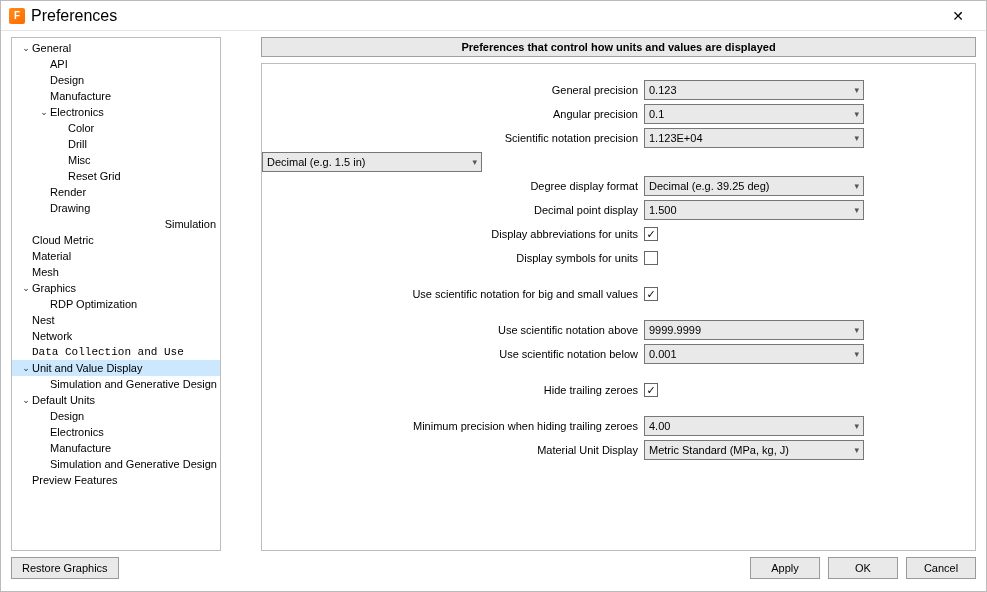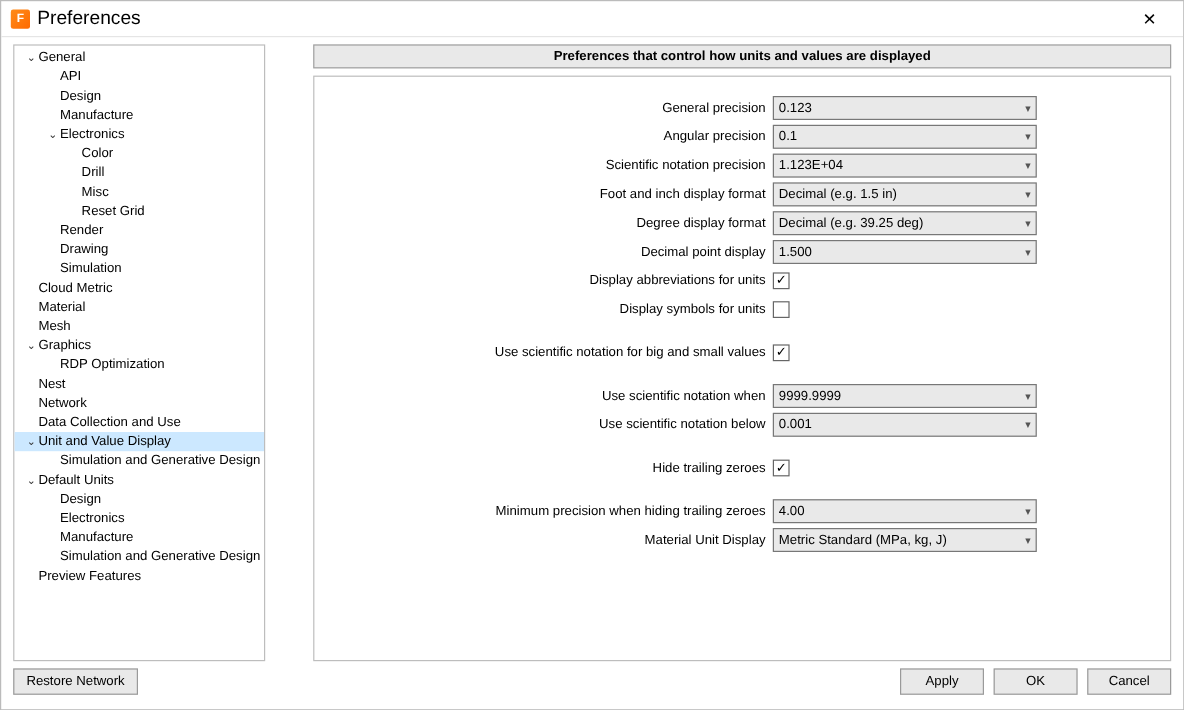--- a/index.html
+++ b/index.html
@@ -67,21 +67,21 @@
       </div>
       <div class="tree-item" style="padding-left: 56px;">
         <span>Reset Grid</span>
       </div>
       <div class="tree-item" style="padding-left: 38px;">
         <span>Render</span>
       </div>
       <div class="tree-item" style="padding-left: 38px;">
         <span>Drawing</span>
       </div>
-      <div class="tree-item" style="padding-left: 38px;">
+      <div class="tree-item" style="padding-left: 38px; justify-content: flex-end;">
         <span>Simulation</span>
       </div>
       <div class="tree-item" style="padding-left: 20px;">
         <span>Cloud Metric</span>
       </div>
       <div class="tree-item" style="padding-left: 20px;">
         <span>Material</span>
       </div>
       <div class="tree-item" style="padding-left: 20px;">
         <span>Mesh</span>
@@ -92,21 +92,21 @@
       </div>
       <div class="tree-item" style="padding-left: 38px;">
         <span>RDP Optimization</span>
       </div>
       <div class="tree-item" style="padding-left: 20px;">
         <span>Nest</span>
       </div>
       <div class="tree-item" style="padding-left: 20px;">
         <span>Network</span>
       </div>
-      <div class="tree-item" style="padding-left: 20px;">
+      <div class="tree-item" style="padding-left: 20px; font-family: Liberation Mono, monospace;">
         <span>Data Collection and Use</span>
       </div>
       <div class="tree-item selected" style="padding-left: 8px;">
         <span class="arrow">⌄</span>
         <span>Unit and Value Display</span>
       </div>
       <div class="tree-item" style="padding-left: 38px;">
         <span>Simulation and Generative Design</span>
       </div>
       <div class="tree-item" style="padding-left: 8px;">
@@ -148,21 +148,20 @@
           </div>
         </div>
       <div class="form-row">
           <div class="form-label">Scientific notation precision</div>
           <div class="dropdown">
             <span>1.123E+04</span>
             <span class="caret">▾</span>
           </div>
         </div>
       <div class="form-row">
-          <div class="form-label">Foot and inch display format</div>
           <div class="dropdown">
             <span>Decimal (e.g. 1.5 in)</span>
             <span class="caret">▾</span>
           </div>
         </div>
       <div class="form-row">
           <div class="form-label">Degree display format</div>
           <div class="dropdown">
             <span>Decimal (e.g. 39.25 deg)</span>
             <span class="caret">▾</span>
@@ -183,21 +182,21 @@
           <div class="form-label">Display symbols for units</div>
           <div class="checkbox"></div>
         </div>
       <div class="spacer"></div>
       <div class="form-row">
           <div class="form-label">Use scientific notation for big and small values</div>
           <div class="checkbox checked"></div>
         </div>
       <div class="spacer"></div>
       <div class="form-row">
-          <div class="form-label">Use scientific notation when</div>
+          <div class="form-label">Use scientific notation above</div>
           <div class="dropdown">
             <span>9999.9999</span>
             <span class="caret">▾</span>
           </div>
         </div>
       <div class="form-row">
           <div class="form-label">Use scientific notation below</div>
           <div class="dropdown">
             <span>0.001</span>
             <span class="caret">▾</span>
@@ -222,19 +221,19 @@
             <span>Metric Standard (MPa, kg, J)</span>
             <span class="caret">▾</span>
           </div>
         </div>
 
     </div>
   </div>
 </div>
 
 <div class="footer">
-  <div class="btn">Restore Network</div>
+  <div class="btn">Restore Graphics</div>
   <div class="right">
     <div class="btn">Apply</div>
     <div class="btn">OK</div>
     <div class="btn">Cancel</div>
   </div>
 </div>
 
 </body></html>

